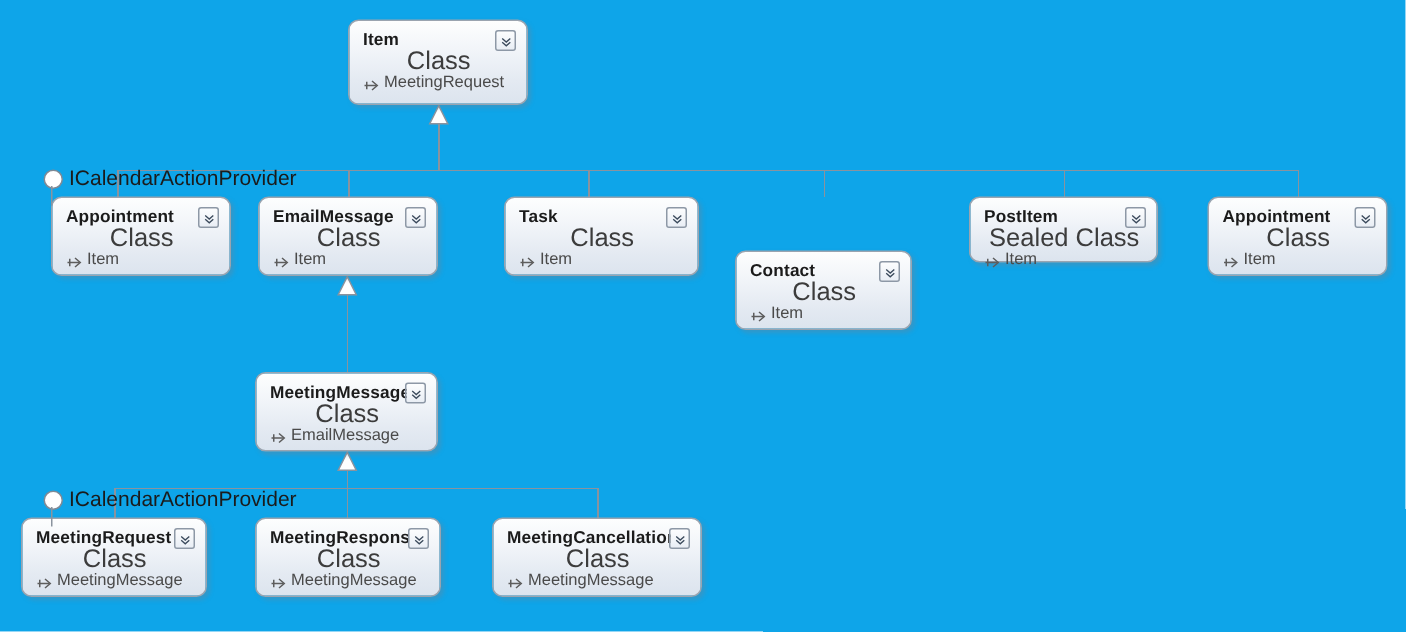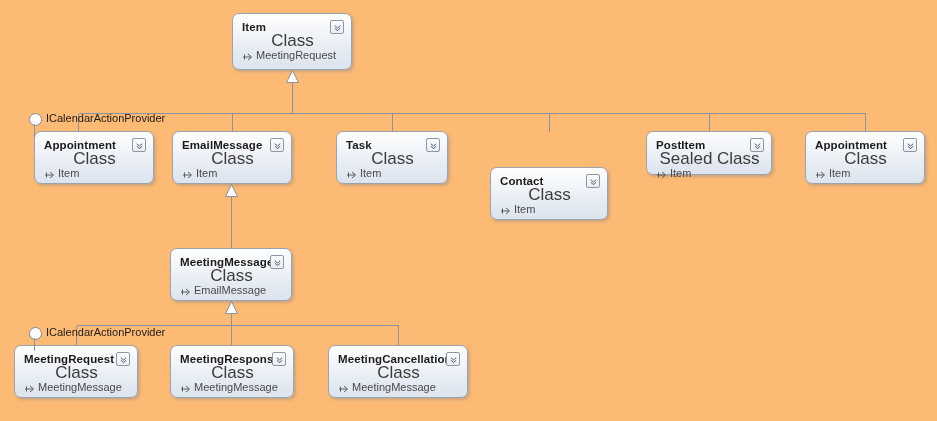--- a/index.html
+++ b/index.html
@@ -5,21 +5,21 @@
 <style>
   html, body {
     margin: 0;
     padding: 0;
     background: #ffffff;
   }
   #canvas {
     position: relative;
     width: 937px;
     height: 421px;
-    background: #fdba74;
+    background: #0ea5e9;
     font-family: "Liberation Sans", sans-serif;
     overflow: hidden;
   }
 
   
   #wires {
     position: absolute;
     left: 0; top: 0;
     width: 937px;
     height: 421px;
@@ -105,21 +105,21 @@
     left: 5px;
     top: 11px;
     width: 1px;
     height: 13px;
     background: #8a939e;
   }
   .lolli-label {
     position: absolute;
     left: 17px;
     top: -2px;
-    font-size: 11px;
+    font-size: 14px;
     color: #1b1b1b;
     white-space: nowrap;
     line-height: 14px;
   }
 </style>
 </head>
 <body>
 
 <div id="canvas">
 
@@ -219,21 +219,21 @@
     <div class="chev">
       <svg viewBox="0 0 10 10" width="9" height="9">
           <g stroke="#3b4a5c" stroke-width="1" fill="none">
             <path d="M2 3 L5 5.6 L8 3"></path>
             <path d="M2 5.8 L5 8.4 L8 5.8"></path>
           </g>
         </svg>
     </div>
   </div>
 
-  <div class="cls" style="left:336px; top:131px; width:112px; height:53px;">
+  <div class="cls" style="left:336px; top:131px; width:130px; height:53px;">
     <div class="cls-name">Task</div>
     <div class="cls-kind">Class</div>
     <div class="cls-base">
       <span class="base-arrow">
         <svg viewBox="0 0 11 11" width="11" height="11">
             <g stroke="#5d5d5d" stroke-width="1" fill="none">
               <path d="M1 6 H9"></path>
               <path d="M6 3 L9.5 6 L6 9"></path>
               <path d="M2.5 3.5 L2.5 8.5"></path>
             </g>

